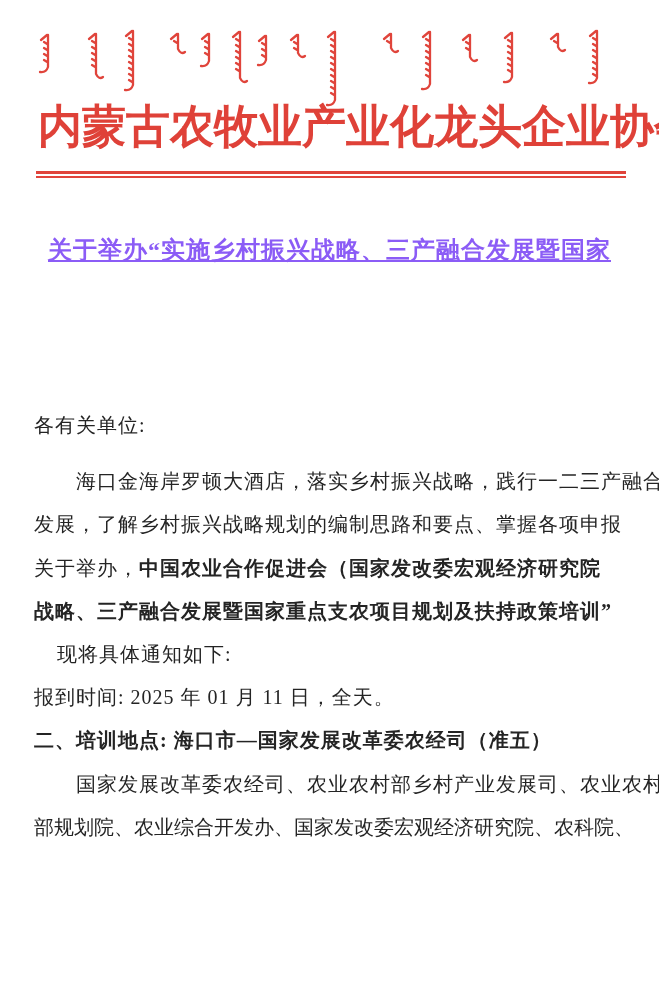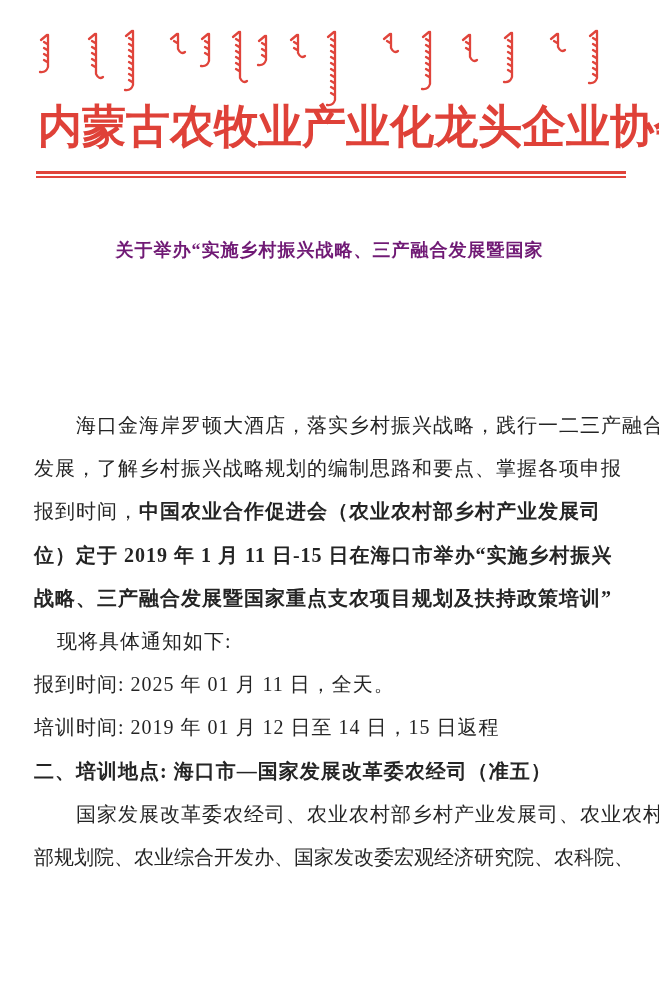--- a/index.html
+++ b/index.html
@@ -46,25 +46,26 @@
   .divider .thin  { height: 2px; background: #e0443b; margin-top: 2px; }
 
   
   .notice-title {
     position: absolute;
     top: 227px;
     left: 10px;
     right: 10px;
     margin: 0;
     text-align: center;
-    color: #701a75;
-    font-size: 18px;
+    color: #8b5cf6;
+    font-size: 24px;
     font-weight: bold;
     line-height: 47px;
     letter-spacing: 1px;
+    text-decoration: underline;
   }
 
   
   .notice-body {
     position: absolute;
     top: 404px;
     left: 34px;
     right: 20px;
     color: #242424;
     font-size: 20px;
@@ -126,26 +127,25 @@
       <div class="thick"></div>
       <div class="thin"></div>
     </div>
   </header>
 
   <h1 class="notice-title">
       <div>关于举办“实施乡村振兴战略、三产融合发展暨国家</div>
     </h1>
 
   <main class="notice-body">
+      <div class="body-line gap-after"><span>各有关单位:</span></div>
       <div class="body-line indent-2"><span>海口金海岸罗顿大酒店，落实乡村振兴战略，践行一二三产融合</span></div>
       <div class="body-line"><span>发展，了解乡村振兴战略规划的编制思路和要点、掌握各项申报</span></div>
-      <div class="body-line"><span>报到时间，</span><b>中国农业合作促进会（农业农村部乡村产业发展司</b></div>
-      <div class="body-line"><b>位）定于 2019 年 1 月 11 日-15 日在海口市举办“实施乡村振兴</b></div>
+      <div class="body-line"><span>关于举办，</span><b>中国农业合作促进会（国家发改委宏观经济研究院</b></div>
       <div class="body-line"><b>战略、三产融合发展暨国家重点支农项目规划及扶持政策培训”</b></div>
       <div class="body-line indent-1"><span>现将具体通知如下:</span></div>
       <div class="body-line"><span>报到时间: 2025 年 01 月 11 日，全天。</span></div>
-      <div class="body-line"><span>培训时间: 2019 年 01 月 12 日至 14 日，15 日返程</span></div>
       <div class="body-line"><b>二、培训地点: 海口市—国家发展改革委农经司（准五）</b></div>
       <div class="body-line indent-2"><span>国家发展改革委农经司、农业农村部乡村产业发展司、农业农村</span></div>
       <div class="body-line tight"><span>部规划院、农业综合开发办、国家发改委宏观经济研究院、农科院、</span></div>
     </main>
 
 </div>
 
 </body></html>

